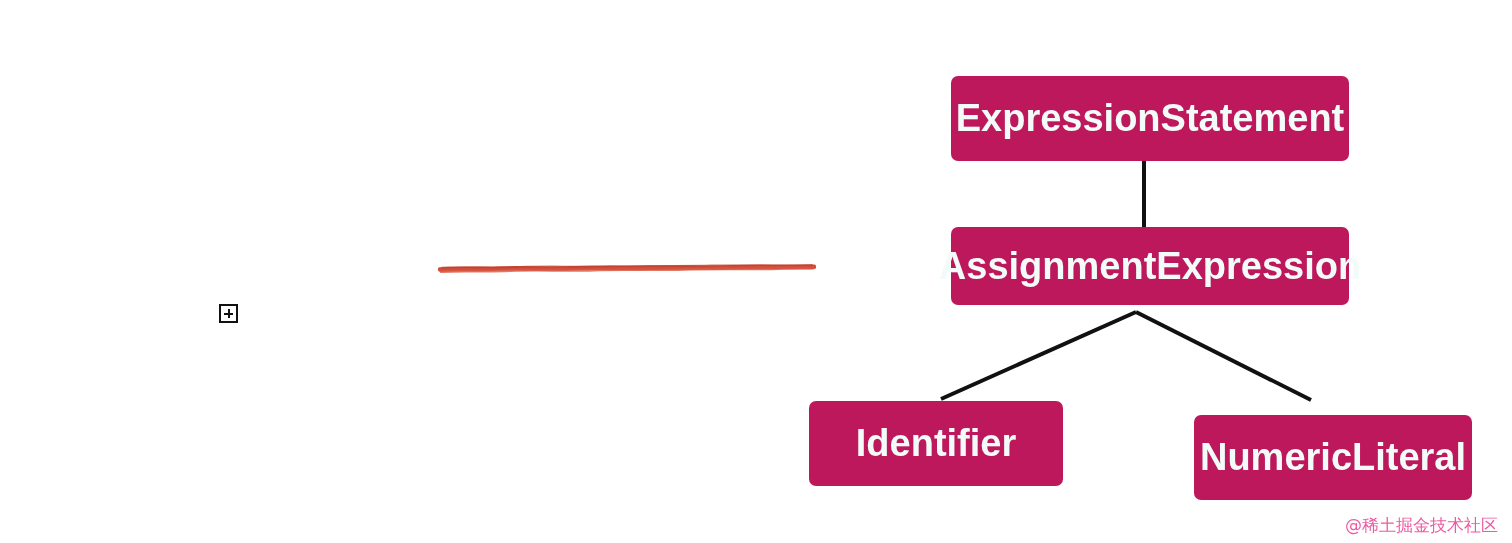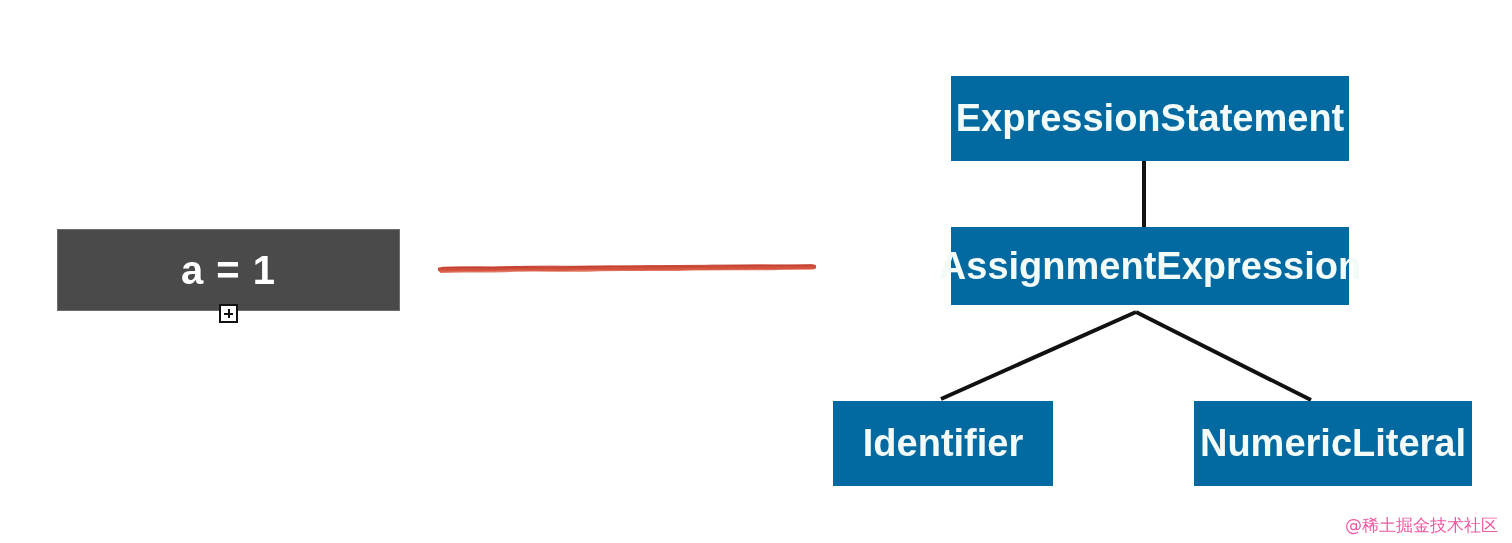--- a/index.html
+++ b/index.html
@@ -81,46 +81,47 @@
   .tree-svg {
     position: absolute;
     left: 0;
     top: 0;
     width: 1512px;
     height: 543px;
     pointer-events: none;
   }
   .ast-node {
     position: absolute;
-    background: #0369a1;
+    background: #be185d;
     display: flex;
     align-items: center;
     justify-content: center;
     box-sizing: border-box;
+    border-radius: 7px;
   }
   .ast-node span {
     color: #f2fbf8;
     font-weight: bold;
     font-family: "Liberation Sans", sans-serif;
     white-space: nowrap;
   }
   #node-expression-statement {
     left: 951px; top: 76px; width: 398px; height: 85px;
   }
   #node-expression-statement span { font-size: 38px; }
   #node-assignment-expression {
     left: 951px; top: 227px; width: 398px; height: 78px;
   }
   #node-assignment-expression span { font-size: 38px; }
   #node-identifier {
-    left: 833px; top: 401px; width: 220px; height: 85px;
+    left: 809px; top: 401px; width: 254px; height: 85px;
   }
   #node-identifier span { font-size: 38px; }
   #node-numeric-literal {
-    left: 1194px; top: 401px; width: 278px; height: 85px;
+    left: 1194px; top: 415px; width: 278px; height: 85px;
   }
   #node-numeric-literal span { font-size: 38px; }
 
   
   .watermark {
     position: absolute;
     right: 14px;
     bottom: 6px;
     color: #ec4899;
     font-size: 17px;
@@ -128,23 +129,20 @@
     letter-spacing: 0px;
     white-space: nowrap;
     opacity: 0.9;
   }
 </style>
 </head>
 <body>
 
 <div id="canvas">
 
-  <div class="code-box">
-    <span class="code-text">a = 1</span>
-  </div>
   <div class="plus-badge"></div>
 
   <svg class="annotation-line" viewBox="0 0 378 26">
     <path d="M2,14.5 C20,13.2 40,14.8 60,13.6 C84,12.6 108,14.4 132,13.2
              C158,12.2 184,13.8 210,12.8 C238,11.9 266,13.2 294,12.3
              C322,11.6 350,12.6 376,11.8" fill="none" stroke="#cc4433" stroke-width="4.4" stroke-linecap="round" opacity="0.95"></path>
     <path d="M3,16.6 C24,15.3 48,16.9 72,15.7 C100,14.6 128,16.2 156,15.1
              C186,14.0 216,15.5 246,14.4 C278,13.4 310,14.4 340,13.6
              C356,13.2 368,13.4 375,13.2" fill="none" stroke="#d8573f" stroke-width="2.6" stroke-linecap="round" opacity="0.8"></path>
     <path d="M4,12.6 C30,11.6 56,12.9 82,11.9 C112,10.9 142,12.2 172,11.2

